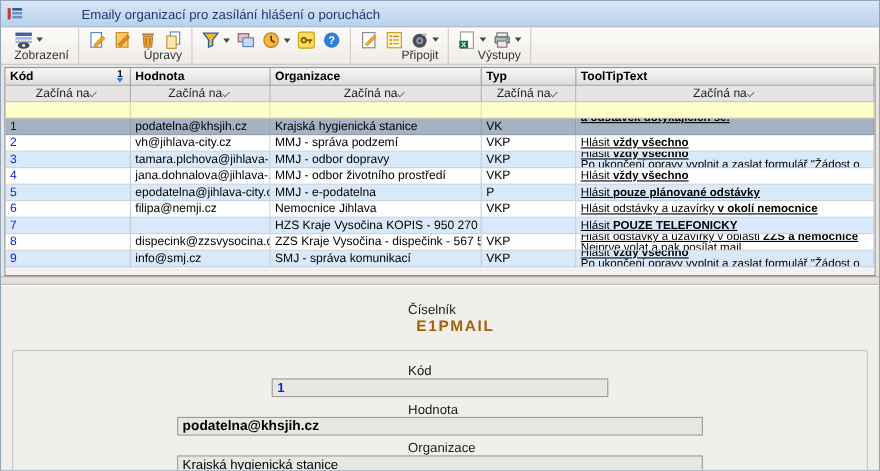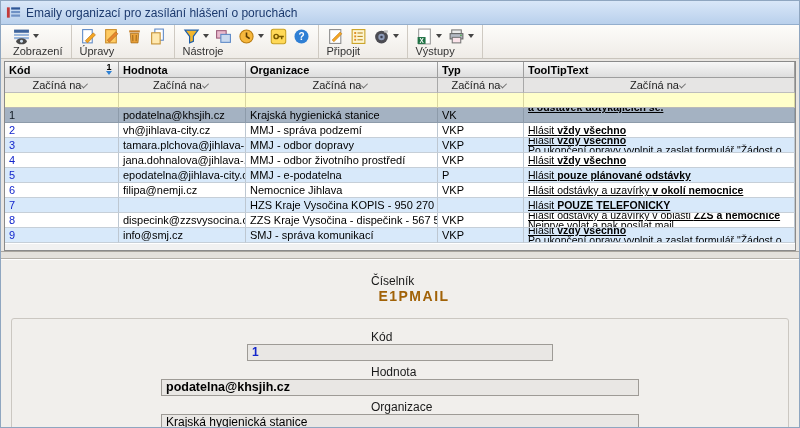--- a/index.html
+++ b/index.html
@@ -2,30 +2,30 @@
 <html><head>
 <meta charset="utf-8">
 <style>
   * { margin:0; padding:0; box-sizing:border-box; }
   html,body { width:800px; height:428px; }
   body { font-family:"Liberation Sans","DejaVu Sans",sans-serif; font-size:11px; color:#000; background:#e9e6e2; overflow:hidden; }
   .window { width:800px; height:428px; border:1px solid #8fa6c0; display:flex; flex-direction:column; background:#e9e6e2; overflow:hidden; }
 
   
   .titlebar { height:24px; background:linear-gradient(#d9e7f8,#b9d0ec); border-bottom:1px solid #93aecd; display:flex; align-items:center; padding-left:5px; gap:5px; flex:none; }
-  .titlebar .ttext { color:#1c3a6e; font-size:12px; }
+  .titlebar .ttext { color:#1c3a6e; font-size:12px;margin-left:48px; }
 
   
   .toolbar { height:34px; background:linear-gradient(#fdfcfa,#efece7); border-bottom:1px solid #c9c4bc; display:flex; align-items:stretch; padding-left:4px; flex:none; }
   .tgroup { display:flex; flex-direction:column; justify-content:space-between; padding:2px 8px 1px 8px; border-right:1px solid #cfcac2; }
   .ticons { display:flex; align-items:center; gap:6px; height:19px; }
   .tbtn { display:flex; align-items:center; gap:2px; cursor:default; }
   .tbtn svg { width:17px; height:17px; }
   .drop { width:0; height:0; border-left:3px solid transparent; border-right:3px solid transparent; border-top:4px solid #444; margin-left:1px; }
-  .tlabel { font-size:11px; color:#333; text-align:left; line-height:12px; }
+  .tlabel { font-size:11px; color:#333; text-align:right; line-height:12px; }
 
   
   .gridwrap { flex:none; height:192px; padding:2px 3px 0 3px; background:#e9e6e2; }
   .grid { border:1px solid #8a8a8a; background:#f2f2f2; height:100%; overflow:hidden; }
   .gcols { display:grid; grid-template-columns:114px 127px 192px 86px 1fr; }
   .ghead { background:linear-gradient(#f7f7f7,#dcdcdc); }
   .ghead .hcell { height:16px; border-right:1px solid #9e9e9e; border-bottom:1px solid #9e9e9e; font-weight:bold; padding:1px 4px; display:flex; align-items:center; justify-content:space-between; }
   .sortbadge { display:flex; flex-direction:column; align-items:center; line-height:7px; margin-right:2px; }
   .sortbadge .num { font-size:9px; font-weight:bold; }
   .sortbadge .arr { width:0; height:0; border-left:3px solid transparent; border-right:3px solid transparent; border-top:4px solid #2b7fd4; }
@@ -150,21 +150,20 @@
               <path d="M7.8 8 H13 M11 8 V10.6" stroke="#7a5a00" stroke-width="1.4" fill="none"></path>
             </svg>
           </span>
           <span class="tbtn">
             <svg viewBox="0 0 16 16">
               <circle cx="8" cy="8" r="6.6" fill="#2f7fd4"></circle>
               <text x="8" y="11.6" font-size="9.5" font-weight="bold" fill="#fff" text-anchor="middle" font-family="sans-serif">?</text>
             </svg>
           </span>
         </div>
-        <div class="tlabel">Nástroje</div>
       </div>
       <div class="tgroup">
         <div class="ticons">
           <span class="tbtn">
             <svg viewBox="0 0 16 16">
               <rect x="2.5" y="1.5" width="10.5" height="13" fill="#fff" stroke="#8a8a8a"></rect>
               <path d="M6.5 13 L14 5.5 L12.3 3.8 L4.8 11.3 Z" fill="#f5a623" stroke="#b87514" stroke-width="0.5"></path>
             </svg>
           </span>
           <span class="tbtn">

